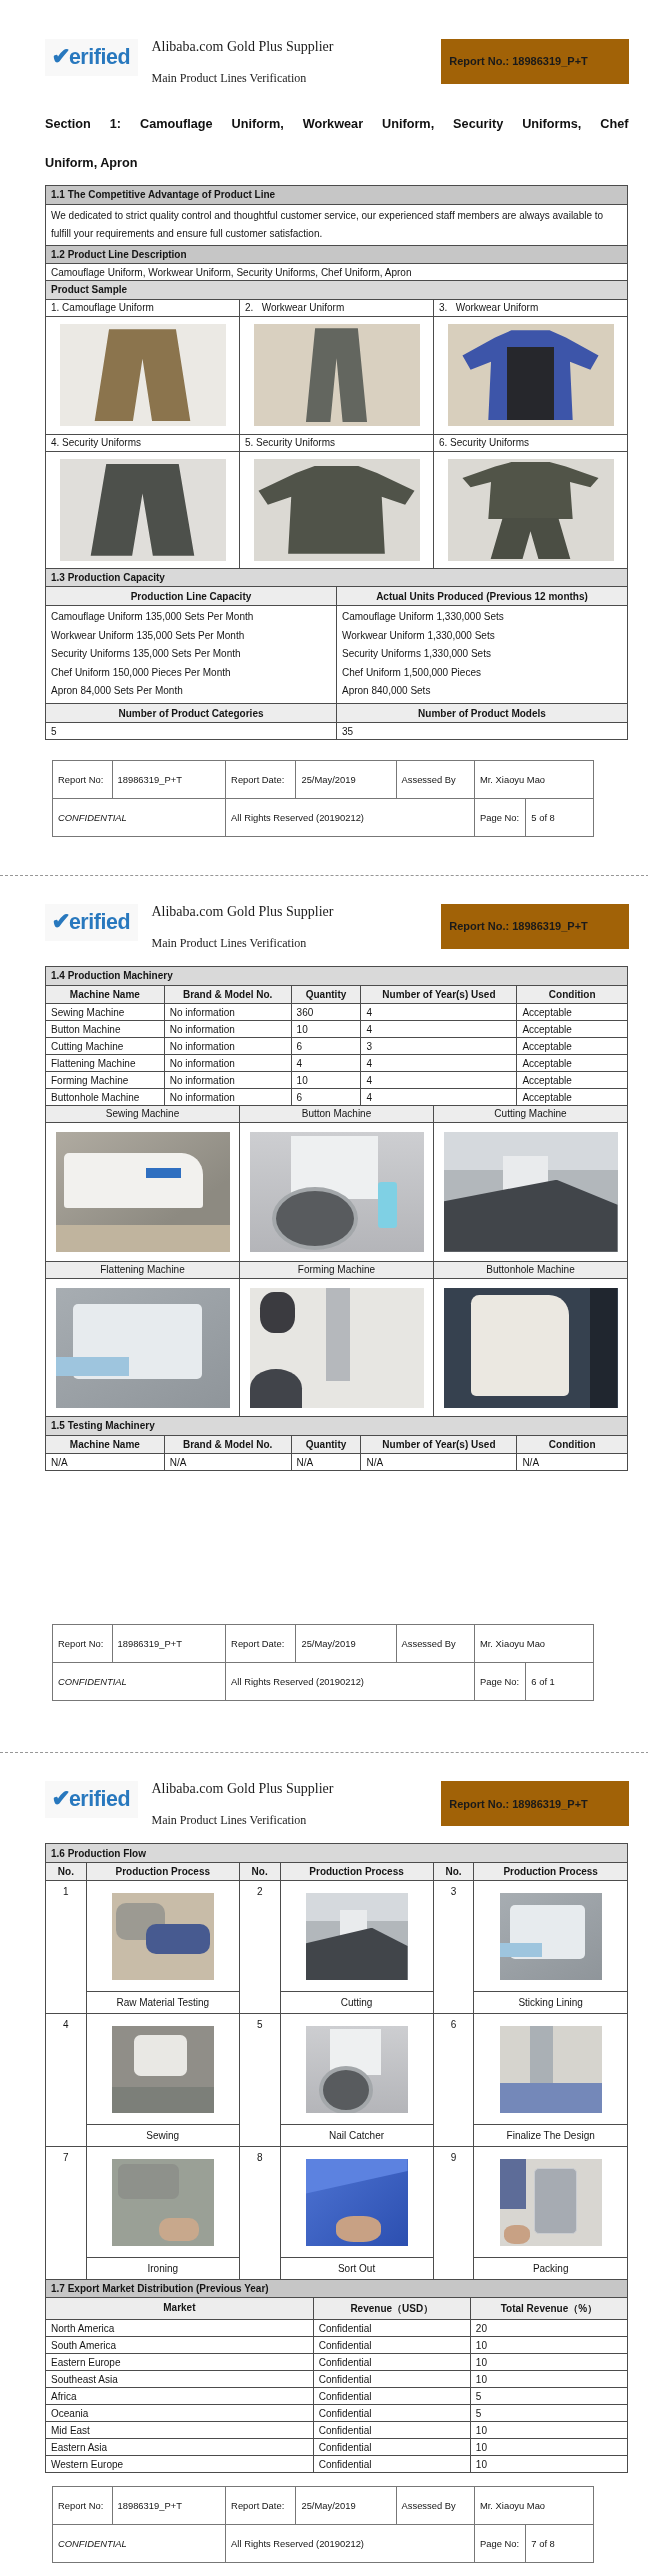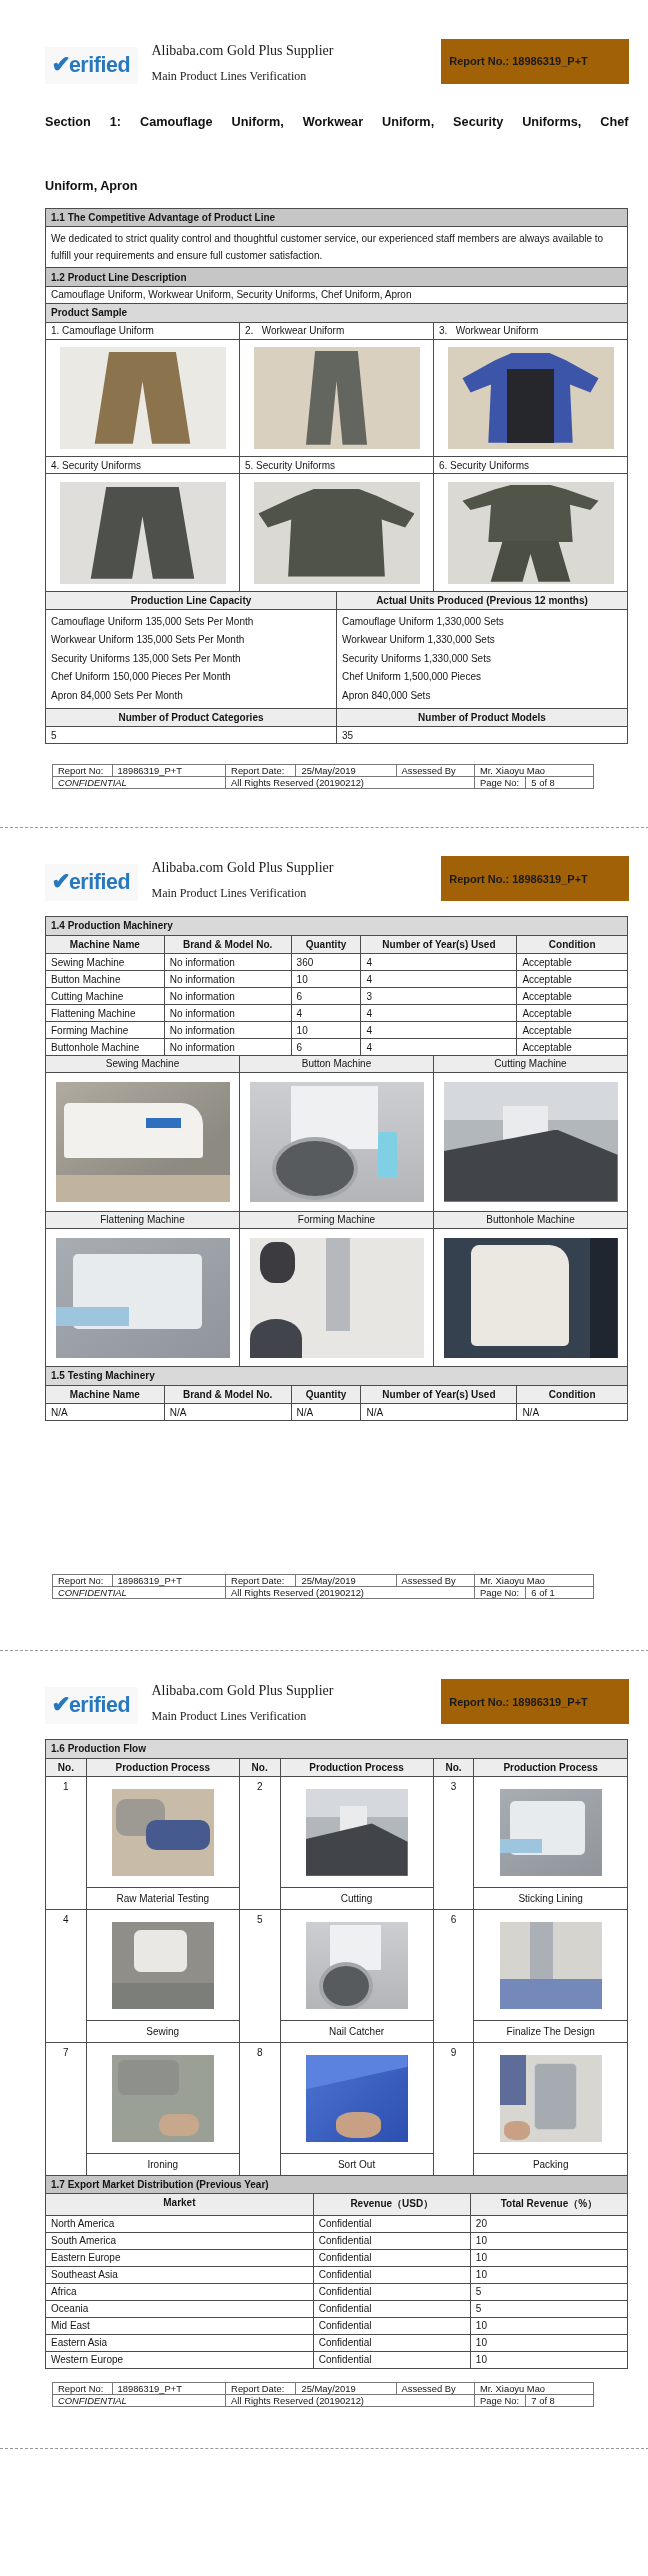--- a/index.html
+++ b/index.html
@@ -1,30 +1,30 @@
 <!DOCTYPE html>
 <html style="font-size:13px"><head>
 <meta charset="utf-8">
 <style>
   html,body{margin:0;padding:0;background:#fff;}
   body{width:649px;font-family:"Liberation Sans",sans-serif;color:#151515;}
   .page{position:relative;}
   
-  .hdr{display:flex;align-items:flex-end;margin:39px 20.5px 0 45px;}
+  .hdr{display:flex;align-items:flex-start;margin:39px 20.5px 0 45px;}
   .hdr2{margin-top:28px;}
   .logo{background:#f8f8f8;padding:4.1px 8.2px 5.8px 6.6px;color:#2878be;font-weight:bold;font-size:21.4px;letter-spacing:-0.4px;white-space:nowrap;}
   .logo .chk{font-size:23px;margin-right:-1.6px;}
   .titles{margin-left:13px;font-family:"Liberation Serif",serif;}
   .t-main{font-size:14px;color:#1c1c1c;}
-  .t-sub{font-size:12px;color:#222;margin-top:10px;}
+  .t-sub{font-size:12px;color:#222;margin-top:16px;}
   .repbox{margin-left:auto;background:#a16207;width:171px;padding:16.4px 8.2px;font-size:11px;font-weight:bold;color:#1a1a1a;}
   
   .sec-title{margin:31px 20.5px 0 45px;font-size:12.7px;font-weight:bold;color:#111;}
   .sec-l1{text-align:justify;text-align-last:justify;}
-  .sec-l2{margin-top:50px;}
+  .sec-l2{margin-top:25px;}
   
   table.t{border-collapse:collapse;width:583px;margin-left:45px;font-size:10px;border:1.6px solid #4c4c4c;table-layout:fixed;}
   table.t td{border:0.8px solid #4c4c4c;padding:2.5px 5px;vertical-align:top;}
   table.att{margin-top:-1.6px;}
   .shdr{background:#c6c6c6;font-weight:bold;padding:3.3px 5px !important;}
   .subhdr{background:#d9d9d9;font-weight:bold;padding:3.3px 5px !important;}
   .chdr{background:#ededed;font-weight:bold;text-align:center;padding:3.3px 5px !important;}
   .mlabel{background:#ededed;text-align:center;padding:2.5px 5px !important;}
   .txt{line-height:1.75;}
   .pre{white-space:pre-wrap;}
@@ -87,21 +87,21 @@
   .f9 .c2{left:0;top:0;width:26%;height:58%;background:#5d6c98}
   .f9 .c3{left:4%;bottom:2%;width:26%;height:22%;background:#c8a184;border-radius:40%}
   
   .fno{text-align:center;vertical-align:top;padding-top:4.1px !important;}
   .fcellTd{padding:0 !important;}
   .fph{height:110px;display:flex;align-items:center;justify-content:center;}
   .fp{width:102px;height:87px;}
   .fcap{border-top:0.8px solid #4c4c4c;text-align:center;padding:5px 3.3px;}
   
   table.ftr{border-collapse:collapse;width:542px;margin-left:52px;font-size:9.4px;table-layout:fixed;}
-  table.ftr td{border:0.8px solid #777;padding:0 5px;white-space:nowrap;overflow:hidden;}
+  table.ftr td{border:0.8px solid #777;padding:13px 5px;white-space:nowrap;overflow:hidden;}
   .it{font-style:italic;}
   .fm1{margin-top:20px;}
   .fm2{margin-top:153px;}
   .fm3{margin-top:13px;}
   
   .psep{height:0;border:none;border-top:1.6px dashed #979797;margin:0;}
   .sep1{margin-top:38px;}
   .sep2{margin-top:51px;}
   .sep3{margin-top:41px;}
   .tail{height:38px;}
@@ -189,20 +189,23 @@
     </tr>
   </tbody>
     </table>
 
   <table class="t att">
     <colgroup>
         <col style="width:50%">
         <col style="width:50%">
       </colgroup>
     <tbody>
+        <tr>
+          <td colspan="2" class="subhdr">1.3 Production Capacity</td>
+        </tr>
     <tr>
       <td class="chdr">Production Line Capacity</td>
       <td class="chdr">Actual Units Produced (Previous 12 months)</td>
     </tr>
     <tr>
       <td class="cap">
         <div>Camouflage Uniform 135,000 Sets Per Month</div>
         <div>Workwear Uniform 135,000 Sets Per Month</div>
         <div>Security Uniforms 135,000 Sets Per Month</div>
         <div>Chef Uniform 150,000 Pieces Per Month</div>

